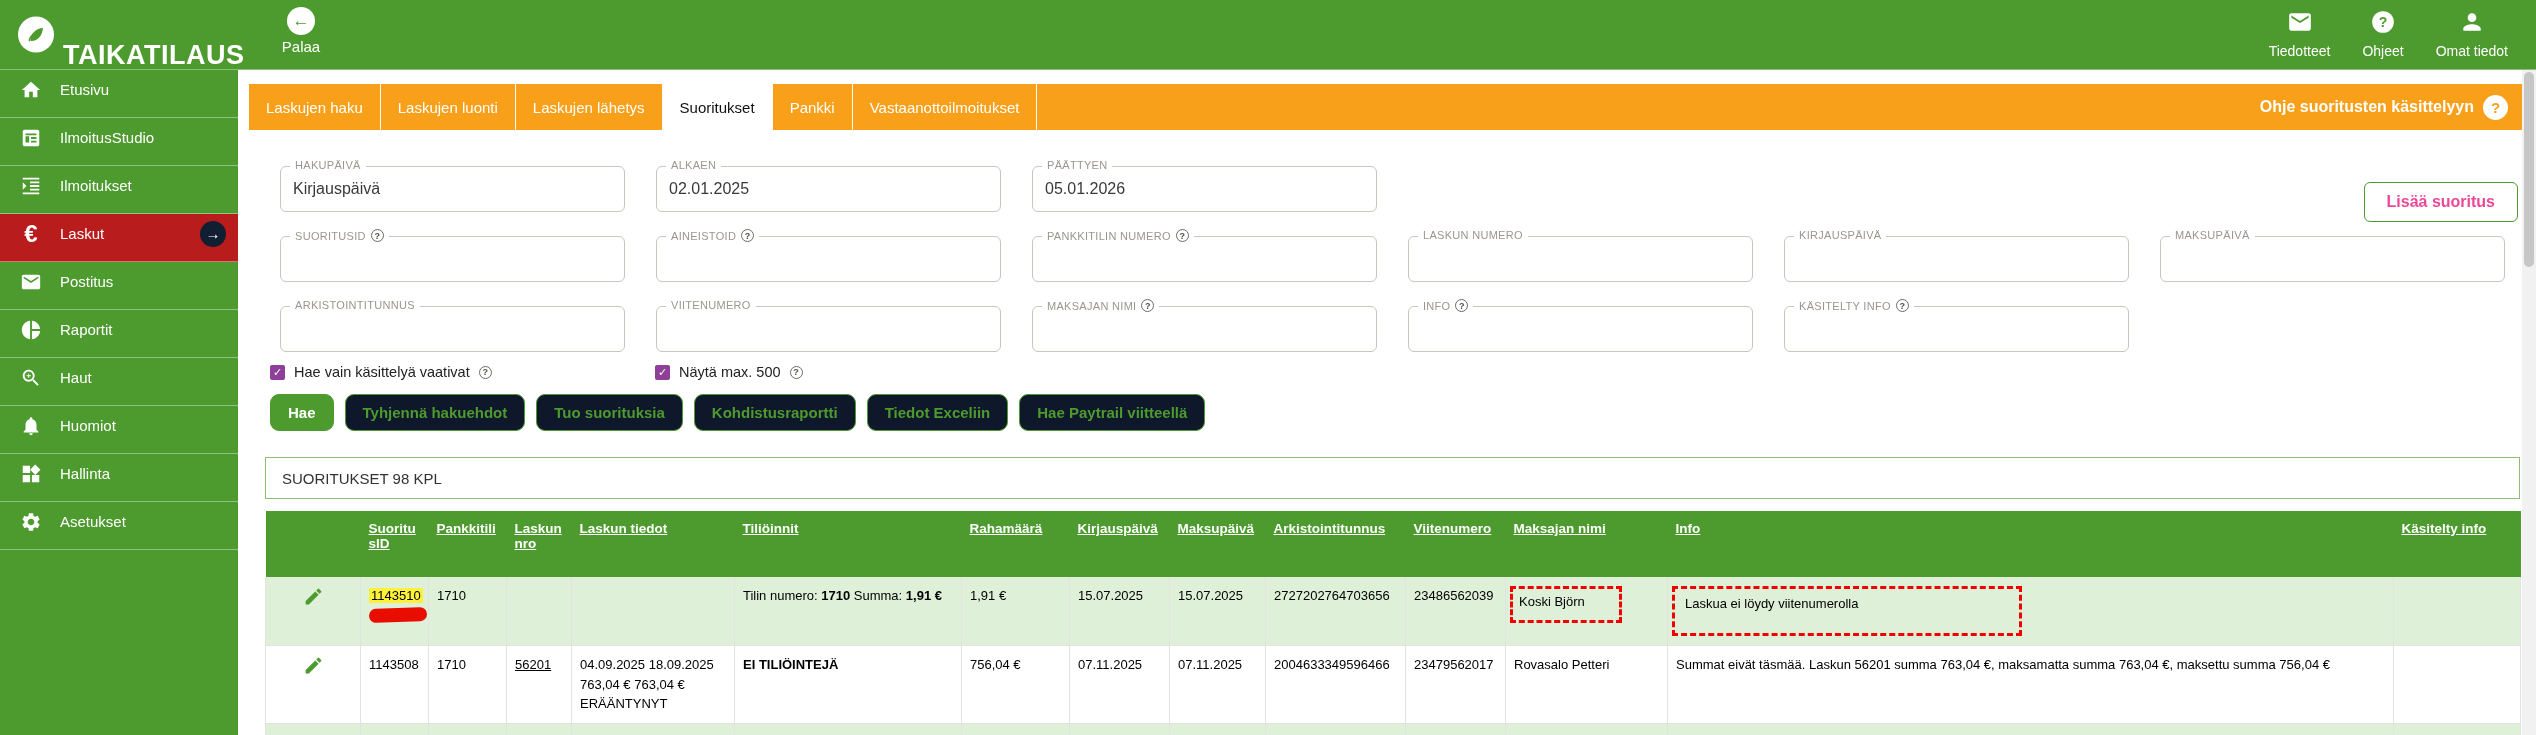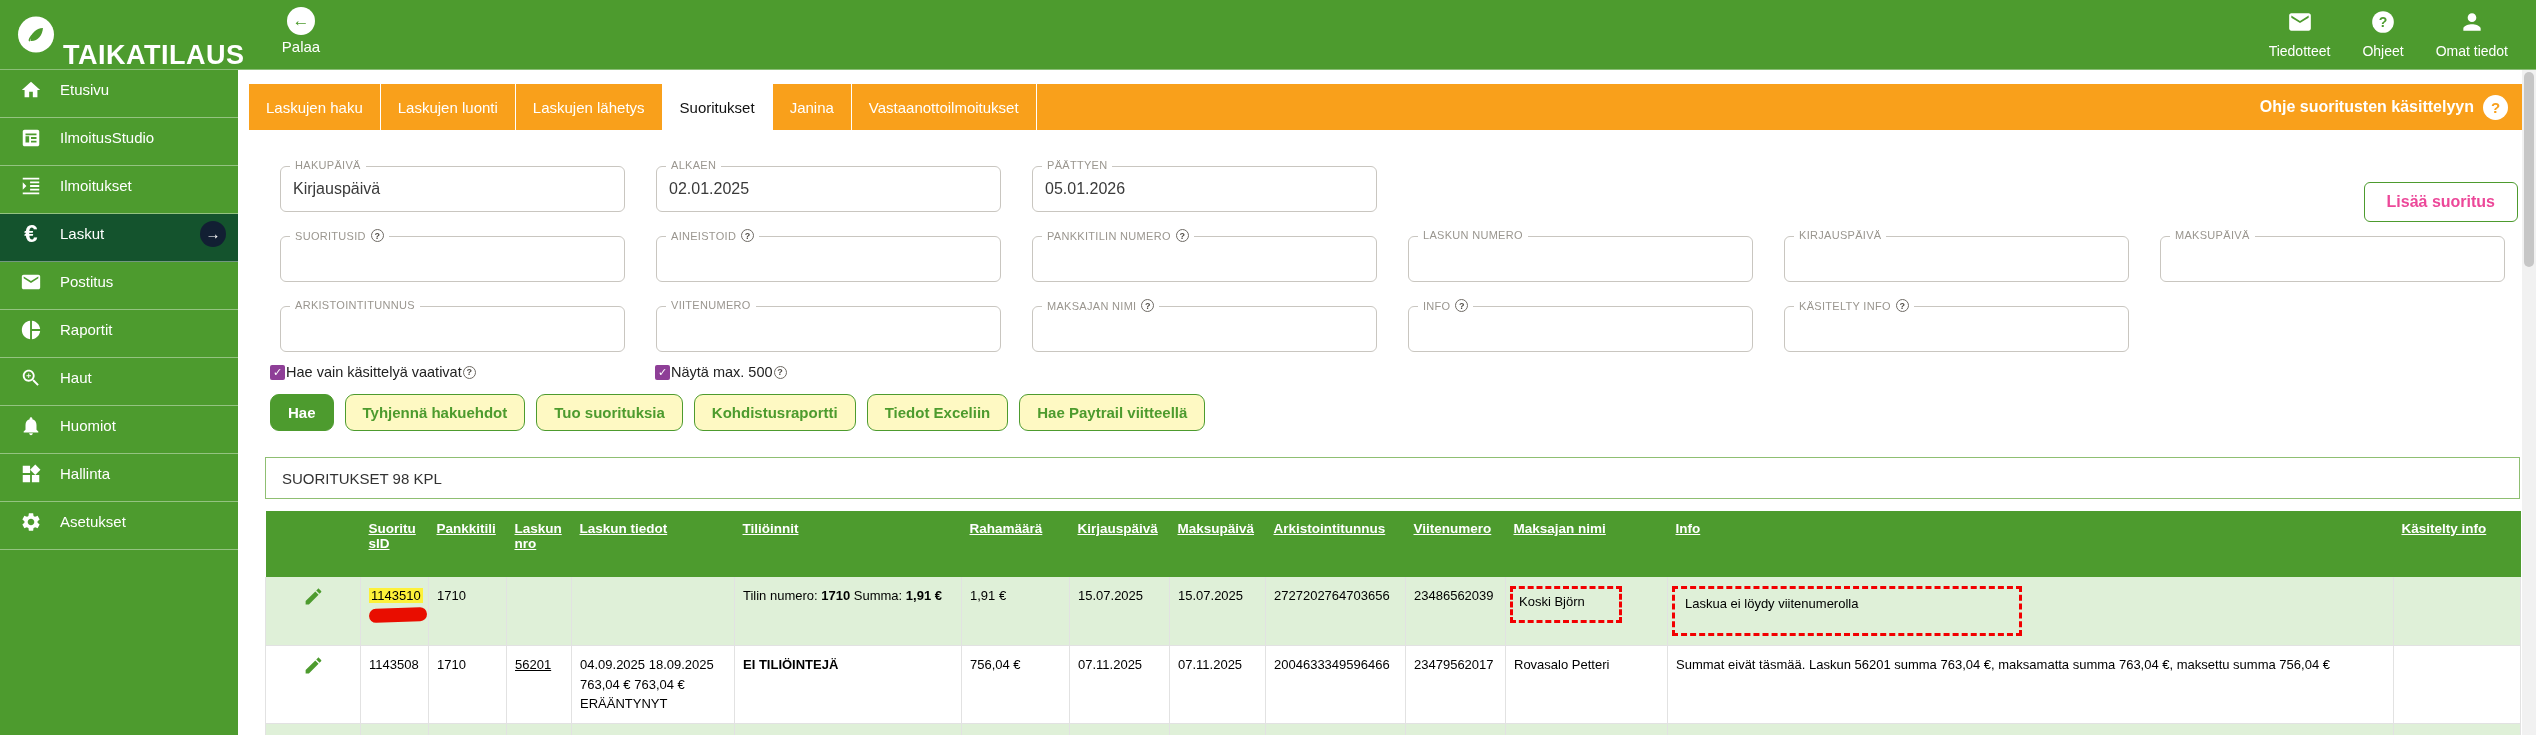--- a/index.html
+++ b/index.html
@@ -17,21 +17,21 @@
   .back-circle::before { content:"\2190"; }
   .back-label { display:block; font-size:15px; margin-top:3px; }
   .topbar-actions { position:absolute; right:28px; top:9px; display:flex; gap:32px; }
   .h-action { display:flex; flex-direction:column; align-items:center; color:#fff; cursor:pointer; }
   .h-action svg { width:26px; height:26px; fill:#fff; }
   .h-action .h-label { font-size:14px; margin-top:4px; white-space:nowrap; }
 
   
   .sidebar { position:absolute; left:0; top:70px; bottom:0; width:238px; background:#4d9b2e; }
   .side-item { height:48px; display:flex; align-items:center; padding:0 12px 8px 18px; border-bottom:1px solid rgba(255,255,255,.4); color:#fff; cursor:pointer; }
-  .side-item.active { background:#14532d; }
+  .side-item.active { background:#b91c1c; }
   .side-icon { width:26px; display:flex; justify-content:center; }
   .side-icon svg { width:22px; height:22px; fill:#fff; }
   .euro-glyph { font-size:24px; font-weight:bold; line-height:1; }
   .euro-glyph::before { content:"\20AC"; }
   .side-label { margin-left:16px; font-size:15px; }
   .side-arrow { margin-left:auto; width:26px; height:26px; border-radius:50%; background:#121f33; color:#fff; display:flex; align-items:center; justify-content:center; font-weight:bold; font-size:15px; }
   .side-arrow::before { content:"\2192"; }
 
   
   .main { position:absolute; left:238px; top:70px; right:14px; bottom:0; background:#fff; overflow:hidden; }
@@ -53,31 +53,31 @@
   .field { position:relative; height:46px; border:1px solid #c9c6c0; border-radius:6px; background:#fff; cursor:text; }
   .flabel { position:absolute; top:-8px; left:9px; background:#fff; padding:0 5px; display:flex; align-items:center; gap:5px; font-size:11px; color:#9a968f; letter-spacing:.3px; white-space:nowrap; }
   .fvalue { display:block; padding:13px 12px 0; font-size:16px; color:#3a3a3a; }
   .qmark { width:13px; height:13px; border:1px solid #6e6a64; border-radius:50%; color:#504c46; font-size:9px; font-weight:bold; display:inline-flex; align-items:center; justify-content:center; flex:none; }
   .qmark::before { content:"?"; }
 
   .add-btn { position:absolute; top:16px; right:4px; height:40px; padding:0 22px; background:#fff; border:1px solid #4d9b2e; border-radius:6px; color:#ec4899; font-weight:bold; font-size:16px; cursor:pointer; font-family:inherit; }
 
   
   .chk-row { display:flex; margin:12px 0 0 32px; }
-  .chk { display:flex; align-items:center; gap:1px; cursor:pointer; }
+  .chk { display:flex; align-items:center; gap:9px; cursor:pointer; }
   .chk:first-child { width:385px; }
   .chk-box { width:15px; height:15px; border-radius:2px; background:#8e3f97; color:#fff; display:flex; align-items:center; justify-content:center; font-size:11px; }
   .chk-box::before { content:"\2713"; }
   .chk-label { font-size:14.5px; color:#222; }
 
   
   .btn-row { display:flex; gap:11px; margin:14px 0 0 32px; }
   .btn { height:37px; padding:0 17px; border-radius:9px; font-weight:bold; font-size:15px; cursor:pointer; font-family:inherit; }
   .btn.primary { background:#4d9b2e; border:1px solid #4d9b2e; color:#fff; }
-  .btn.secondary { background:#fef9c3; border:1px solid #4d9b2e; color:#4d9b2e; }
+  .btn.secondary { background:#0f172a; border:1px solid #4d9b2e; color:#4d9b2e; }
 
   
   .panel { width:2255px; margin:26px 0 0 27px; height:42px; border:1px solid #8fbf72; border-radius:0; display:flex; align-items:center; padding:0 16px; font-size:15px; color:#333; }
 
   table.results { width:2255px; margin:12px 0 0 27px; border-collapse:collapse; table-layout:fixed; }
   table.results th { background:#4d9b2e; color:#fff; text-align:left; vertical-align:top; font-size:13.5px; padding:10px 8px 26px; cursor:pointer; }
   table.results th .hlabel { text-decoration:underline; font-weight:bold; }
   table.results th.brk .hlabel { word-break:break-all; }
   table.results td { font-size:13px; color:#000; vertical-align:top; padding:9px 8px; border-right:1px solid #e2e2e2; border-bottom:1px solid #e2e2e2; border-left:1px solid #e2e2e2; line-height:1.5; overflow:hidden; }
   tr.alt { background:#dff0d8; }
@@ -222,21 +222,21 @@
     </div>
   </nav>
 
   <div class="main">
 
     <div class="tabbar">
       <div class="tab">Laskujen haku</div>
       <div class="tab">Laskujen luonti</div>
       <div class="tab">Laskujen lähetys</div>
       <div class="tab active">Suoritukset</div>
-      <div class="tab">Janina</div>
+      <div class="tab">Pankki</div>
       <div class="tab">Vastaanottoilmoitukset</div>
       <div class="tab-help">
         <span>Ohje suoritusten käsittelyyn</span>
         <span class="help-circle"></span>
       </div>
     </div>
 
     <div class="content">
 
       <button class="add-btn">Lisää suoritus</button>

